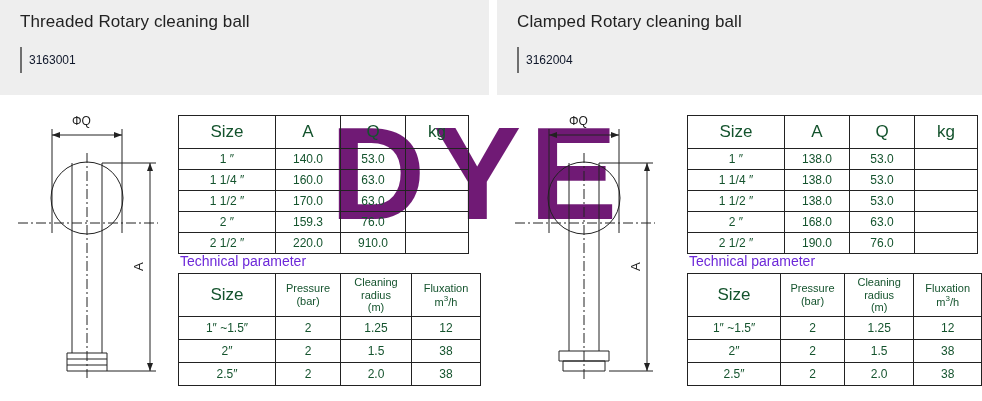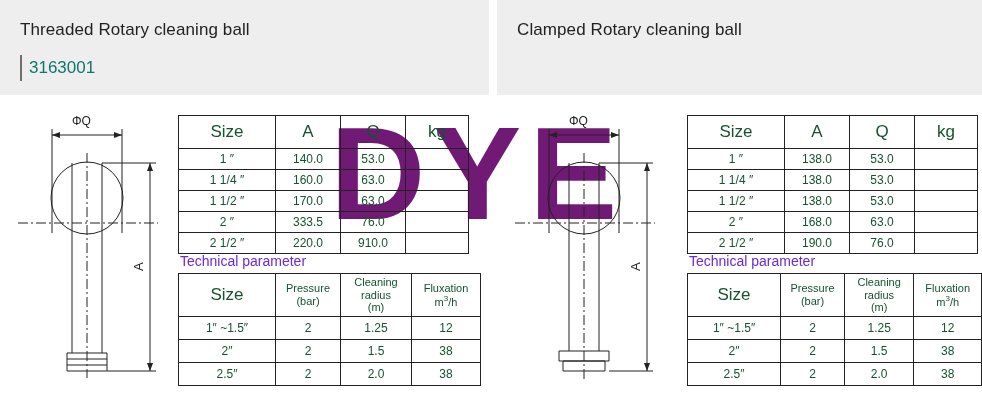--- a/index.html
+++ b/index.html
@@ -15,35 +15,35 @@
 
   
   .header {
     position:absolute; top:0; left:0; width:982px; height:95px;
     background:#eeeeee;
   }
   .header .gap {
     position:absolute; top:0; left:489px; width:8px; height:95px;
     background:#ffffff;
   }
-  .panel-head { position:absolute; top:8px; height:75px; }
+  .panel-head { position:absolute; top:0; height:75px; }
   .panel-head.left  { left:0;   width:489px; }
   .panel-head.right { left:497px; width:485px; }
   .p-title {
     position:absolute; top:12px; left:20px;
     font-size:17px; color:#222; letter-spacing:0.1px;
   }
   .p-code-wrap {
     position:absolute; top:47px; left:20px;
     display:flex; align-items:center;
   }
   .p-bar {
     width:2px; height:26px; background:#6f6f6f; margin-right:7px;
   }
-  .p-code { font-size:17px; color:#0f766e; }
+  .p-code { font-size:12px; color:#0f172a; }
 
   
   .watermark {
     position:absolute; top:108px; left:330px;
     font-size:132px; font-weight:bold; color:#701a75;
     letter-spacing:8px; line-height:1; user-select:none; z-index:0;
   }
 
   
   .body { position:absolute; top:95px; left:0; width:982px; height:306px; z-index:1;}
@@ -89,20 +89,24 @@
     <div class="panel-head left">
       <div class="p-title">Threaded Rotary cleaning ball</div>
       <div class="p-code-wrap">
         <div class="p-bar"></div>
         <div class="p-code">3163001</div>
       </div>
     </div>
     <div class="gap"></div>
     <div class="panel-head right">
       <div class="p-title">Clamped Rotary cleaning ball</div>
+      <div class="p-code-wrap">
+        <div class="p-bar"></div>
+        <div class="p-code">3162004</div>
+      </div>
     </div>
   </div>
 
   <div class="watermark">DYE</div>
 
   <div class="body">
 
     <div class="panel left">
 
       <div class="drawing">
@@ -162,21 +166,21 @@
               <td></td>
             </tr>
         <tr>
               <td>1 1/2 ″</td>
               <td>170.0</td>
               <td>63.0</td>
               <td></td>
             </tr>
         <tr>
               <td>2 ″</td>
-              <td>333.5</td>
+              <td>159.3</td>
               <td>76.0</td>
               <td></td>
             </tr>
         <tr>
               <td>2 1/2 ″</td>
               <td>220.0</td>
               <td>910.0</td>
               <td></td>
             </tr>
       </tbody>

